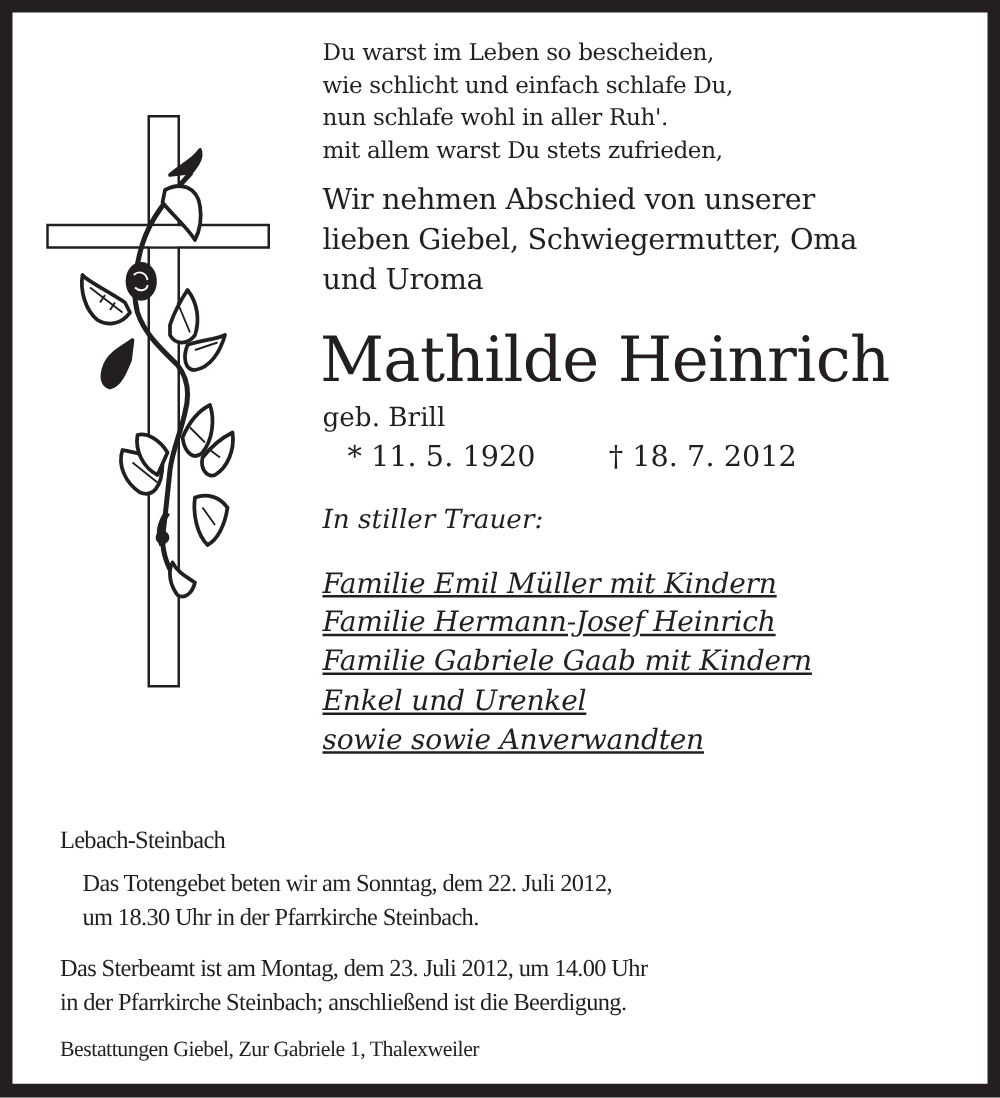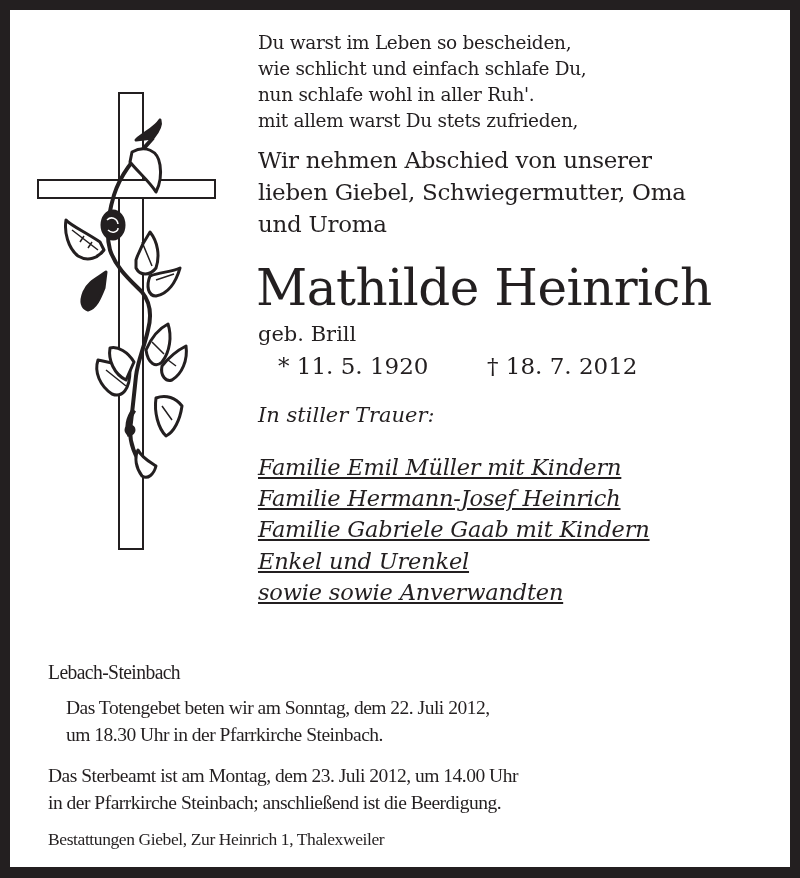--- a/index.html
+++ b/index.html
@@ -111,14 +111,14 @@
   <div class="abs para1">
     <span class="line">Das Totengebet beten wir am Sonntag, dem 22. Juli 2012,</span>
     <span class="line">um 18.30 Uhr in der Pfarrkirche Steinbach.</span>
   </div>
 
   <div class="abs para2">
     <span class="line">Das Sterbeamt ist am Montag, dem 23. Juli 2012, um 14.00 Uhr</span>
     <span class="line">in der Pfarrkirche Steinbach; anschließend ist die Beerdigung.</span>
   </div>
 
-  <div class="abs undertaker">Bestattungen Giebel, Zur Heinrich 1, Thalexweiler</div>
+  <div class="abs undertaker">Bestattungen Giebel, Zur Gabriele 1, Thalexweiler</div>
 </div>
 
 </body></html>

